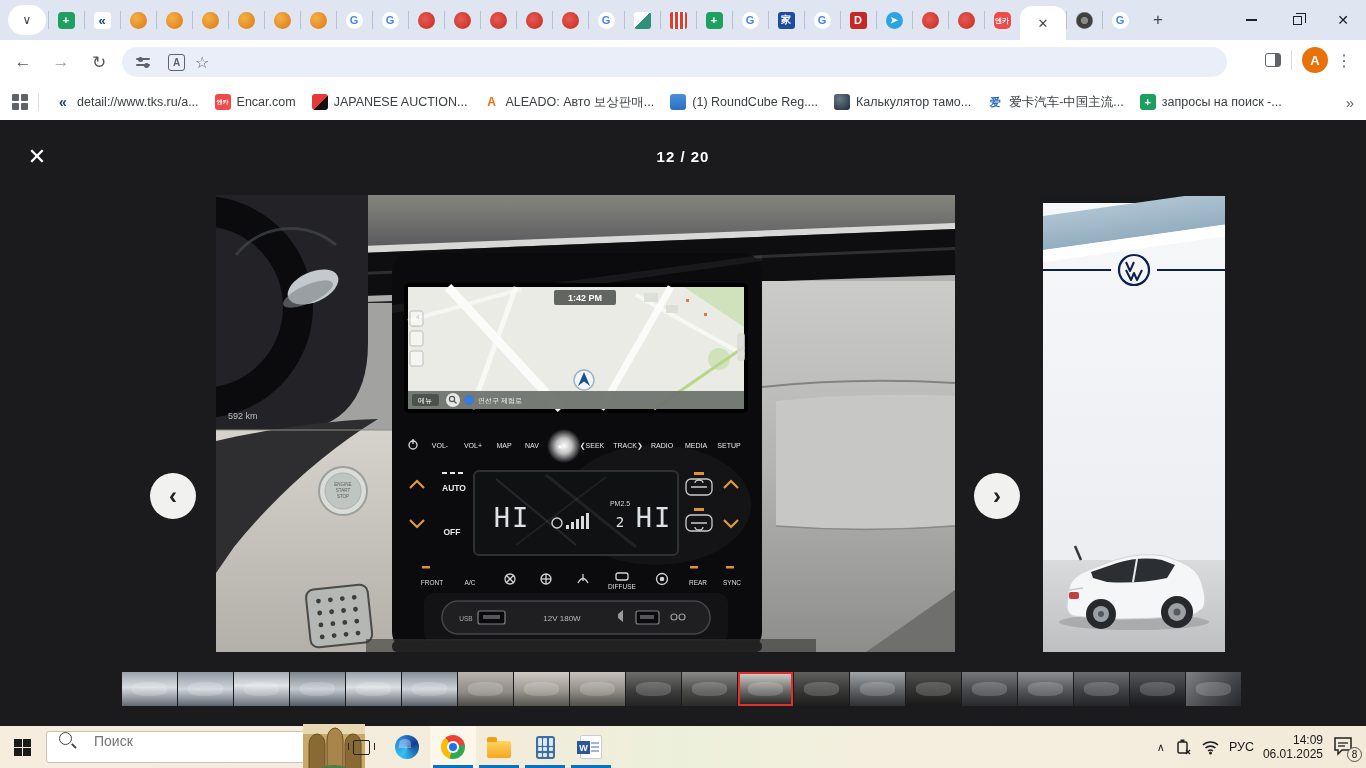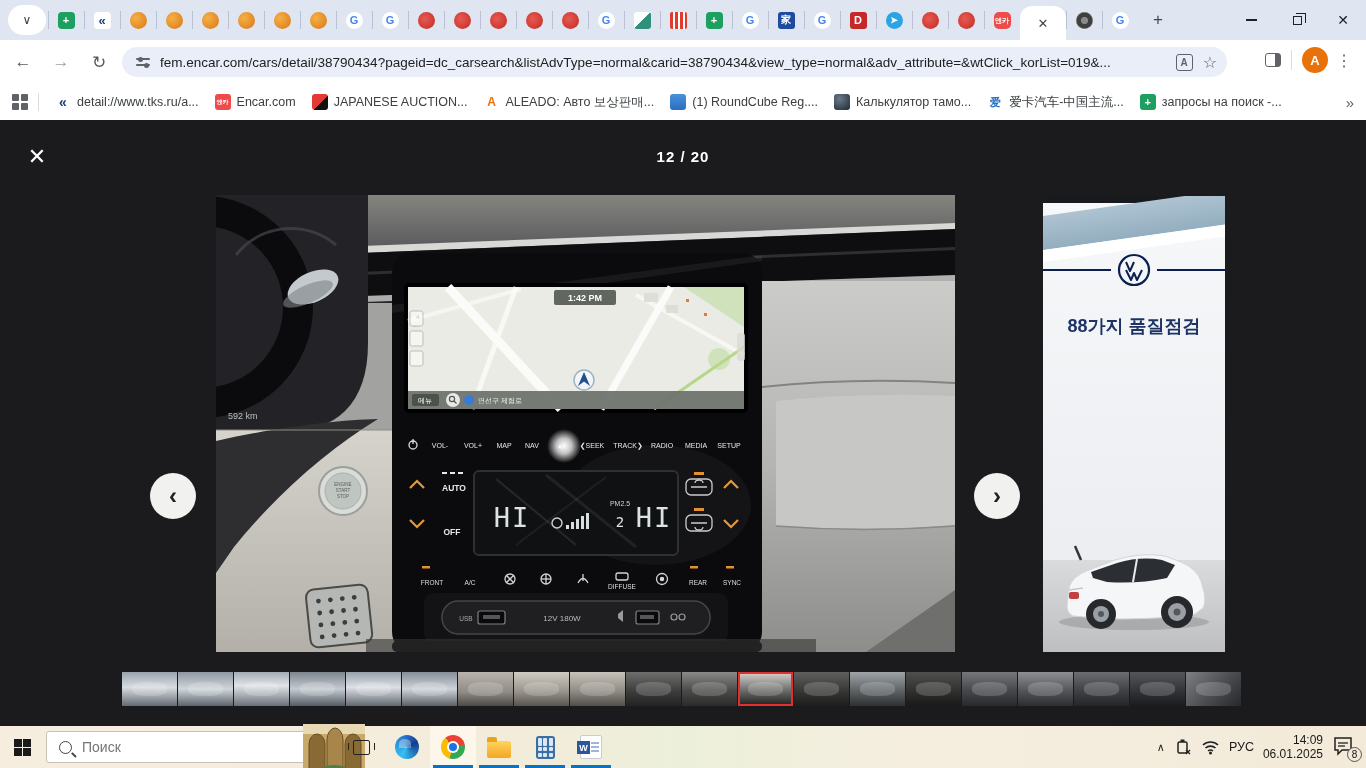--- a/index.html
+++ b/index.html
@@ -80,21 +80,21 @@
   .thumb{width:55px;height:34px;background:#555;cursor:pointer;position:relative;}
   .thumb.selected{box-shadow:inset 0 0 0 2px #e0312e;}
   .thumb::after{content:"";position:absolute;left:18%;top:30%;width:64%;height:40%;border-radius:40%;background:rgba(255,255,255,0.18);}
 
   
   .taskbar{position:absolute;left:0;top:726px;width:1366px;height:42px;
     background:linear-gradient(90deg,#f6edde 0%,#f3ecdb 38%,#ecf0da 50%,#f5eedf 66%,#f3ead9 100%);display:flex;align-items:center;}
   .start-btn{width:44px;height:42px;display:flex;align-items:center;justify-content:center;}
   .win-logo{width:17px;height:17px;display:grid;grid-template-columns:8px 8px;grid-gap:1px;}
   .win-logo i{background:#1a1a1a;}
-  .search-box{position:absolute;left:46px;top:5px;width:272px;height:32px;background:#fff;border:1px solid #c9c2b4;border-radius:3px;display:flex;align-items:center;}
+  .search-box{position:absolute;left:46px;top:5px;width:272px;height:32px;background:#fff;border:1px solid #c9c2b4;border-radius:3px;display:flex;align-items:flex-start;gap:12px;}
   .search-glyph{width:13px;height:13px;border:1.7px solid #444;border-radius:50%;position:relative;margin:0 8px 0 12px;flex:none;}
   .search-glyph::after{content:"";position:absolute;left:11px;top:12px;width:6px;height:1.7px;background:#444;transform:rotate(45deg);}
   .search-input{border:none;outline:none;font-size:14px;color:#333;width:120px;font-family:"Liberation Sans",sans-serif;background:transparent;}
   .search-pic{position:absolute;left:256px;top:-8px;width:62px;height:48px;}
   .tb-icons{position:absolute;left:338px;top:0;height:42px;display:flex;}
   .tb-slot{width:46px;height:42px;display:flex;align-items:center;justify-content:center;position:relative;}
   .tb-slot.app-active{background:#fdf6ea;}
   .tb-slot .underline{position:absolute;left:3px;bottom:0;width:40px;height:3px;background:#0673c5;}
   .taskview-ic{width:17px;height:15px;border:1.8px solid #222;border-radius:2px;position:relative;}
   .taskview-ic::before{content:"";position:absolute;left:-6px;top:2px;width:3px;height:7px;border-left:1.8px solid #222;}
@@ -265,21 +265,20 @@
     <div class="nav-ic">←</div>
     <div class="nav-ic" style="color:#9aa0a6;">→</div>
     <div class="nav-ic">↻</div>
     <div class="omnibox">
       <span class="tune-ic">
           <i></i>
           <i></i>
           <b></b>
           <b></b>
         </span>
-      <span class="url-text">fem.encar.com/cars/detail/38790434?pageid=dc_carsearch&amp;listAdvType=normal&amp;carid=38790434&amp;view_type=normal&amp;adv_attribute=&amp;wtClick_korList=019&amp;...</span>
       <span class="omni-right">
         <span class="translate-ic">A</span>
         <span class="star-ic">☆</span>
       </span>
     </div>
     <div style="position:absolute;right:0;top:7px;display:flex;align-items:center;">
       <span class="panel-ic"></span>
       <span class="tb-sep"></span>
       <span class="avatar">A</span>
       <span class="kebab">⋮</span>
@@ -558,21 +557,20 @@
       <div class="ad-stripe1"></div>
       <div class="ad-stripe2"></div>
       <div class="ad-logo-row">
         <span class="ad-rule"></span>
         <svg class="vw-logo" viewBox="0 0 34 34">
           <circle cx="17" cy="17" r="15" fill="none" stroke="#0b2050" stroke-width="2.2"></circle>
           <path d="M9,9 l4,9 4,-9 M9,17 l5,10 3,-7 3,7 5,-10" fill="none" stroke="#0b2050" stroke-width="2" stroke-linejoin="round"></path>
         </svg>
         <span class="ad-rule"></span>
       </div>
-      <div class="ad-line1">88가지 품질점검</div>
       <div class="ad-floor"></div>
       <svg class="ad-car" viewBox="0 0 170 110">
         <ellipse cx="85" cy="96" rx="75" ry="8" fill="#000" opacity="0.14"></ellipse>
         <path d="M18,80 L20,62 Q23,50 40,44 L66,34 Q92,26 116,30 L132,36 Q148,43 152,55 L155,66 Q157,76 154,82 L146,88 Q120,93 60,93 L24,90 Q18,87 18,80 Z" fill="#f5f6f7" stroke="#d3d6d8" stroke-width="1"></path>
         <path d="M42,46 L68,37 Q92,30 113,34 L126,39 L118,52 Q90,58 58,56 L44,52 Z" fill="#2b2f33"></path>
         <line x1="88" y1="33" x2="84" y2="56" stroke="#e8eaeb" stroke-width="2"></line>
         <path d="M20,64 L34,62" stroke="#c6c9cb" stroke-width="1.5"></path>
         <rect x="20" y="66" width="10" height="7" rx="2" fill="#c24040"></rect>
         <path d="M26,20 l6,14" stroke="#33373b" stroke-width="2.5"></path>
         <circle cx="52" cy="88" r="15" fill="#26282c"></circle>

